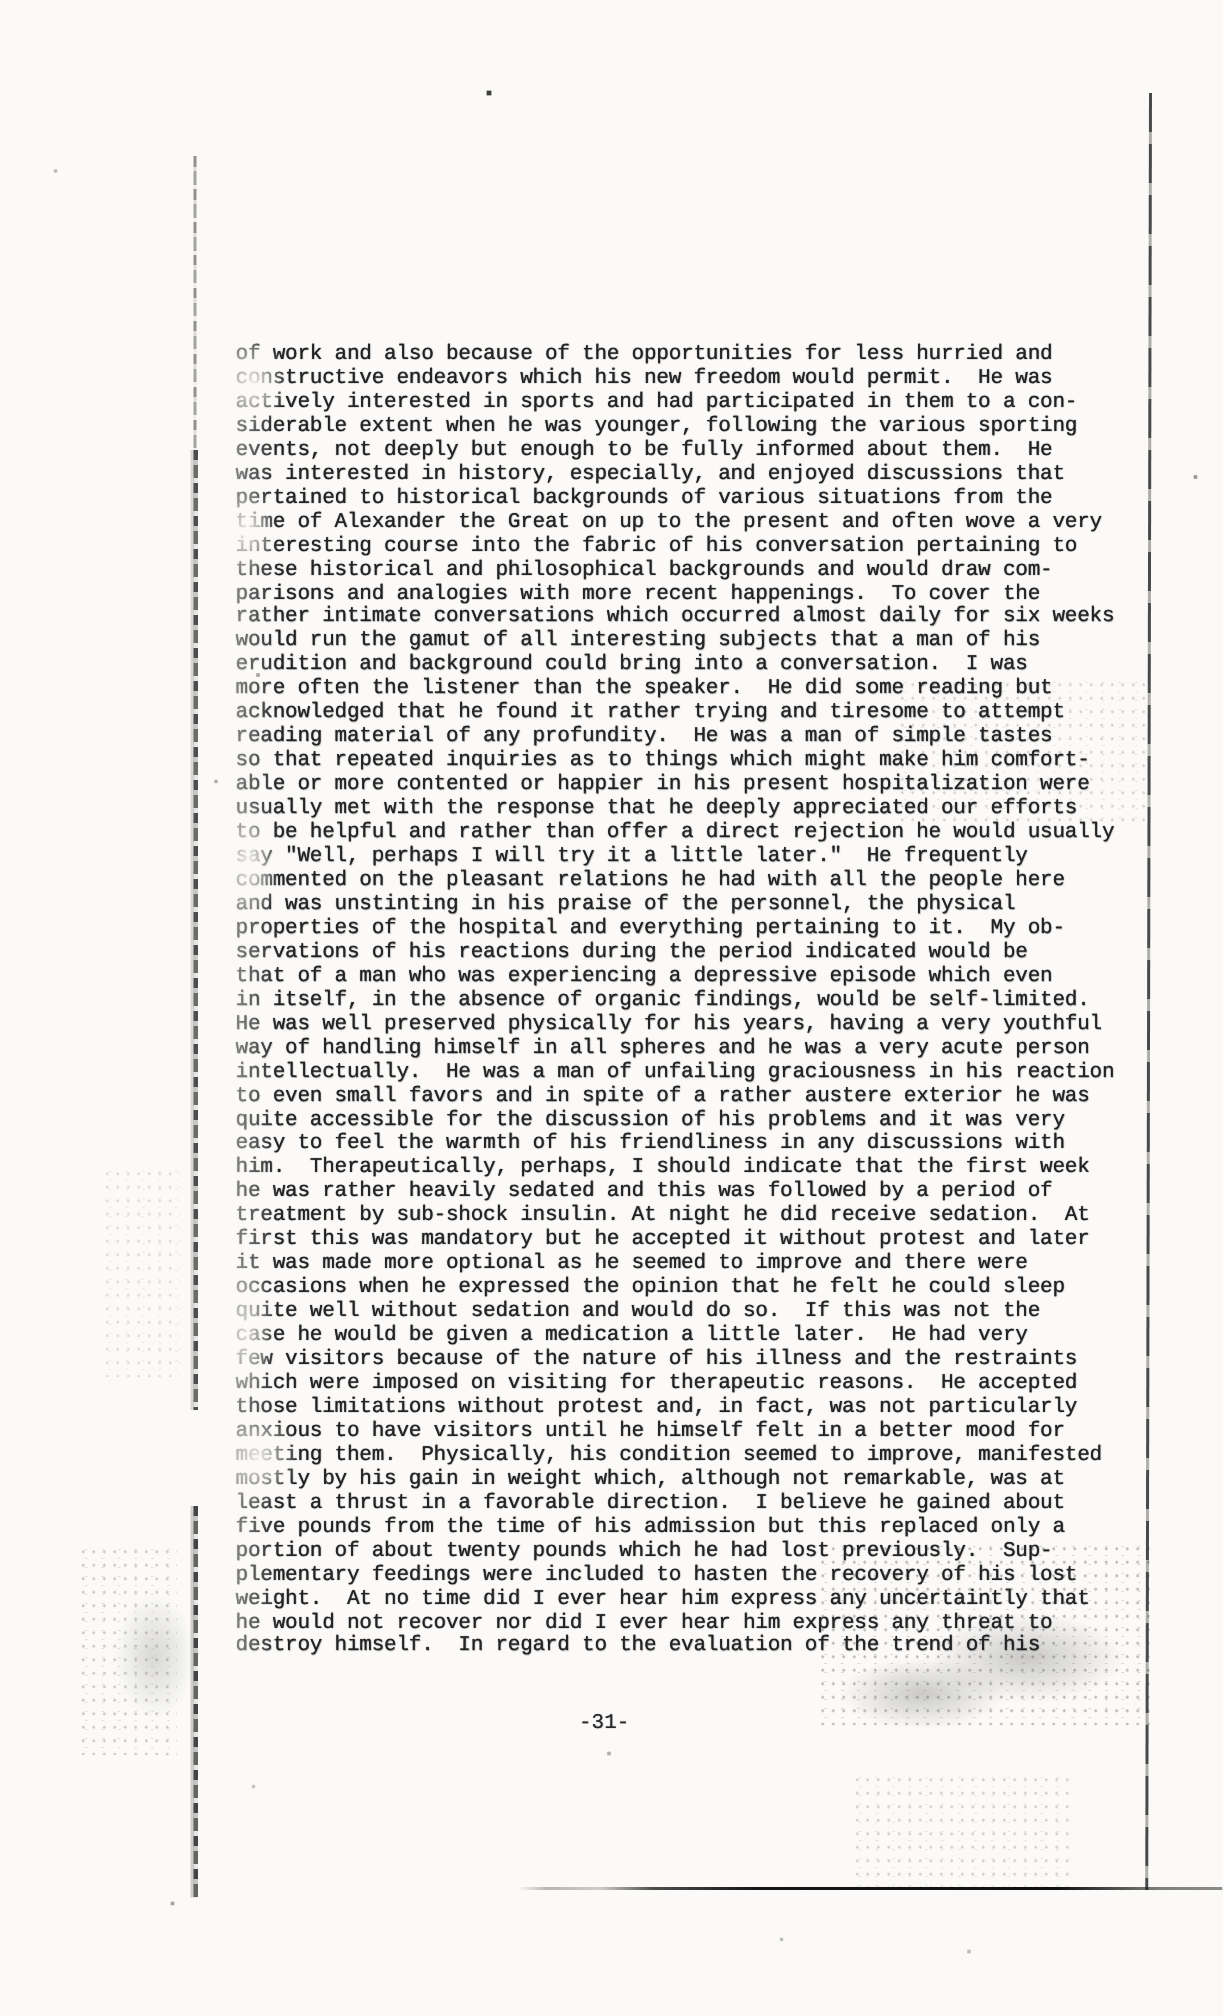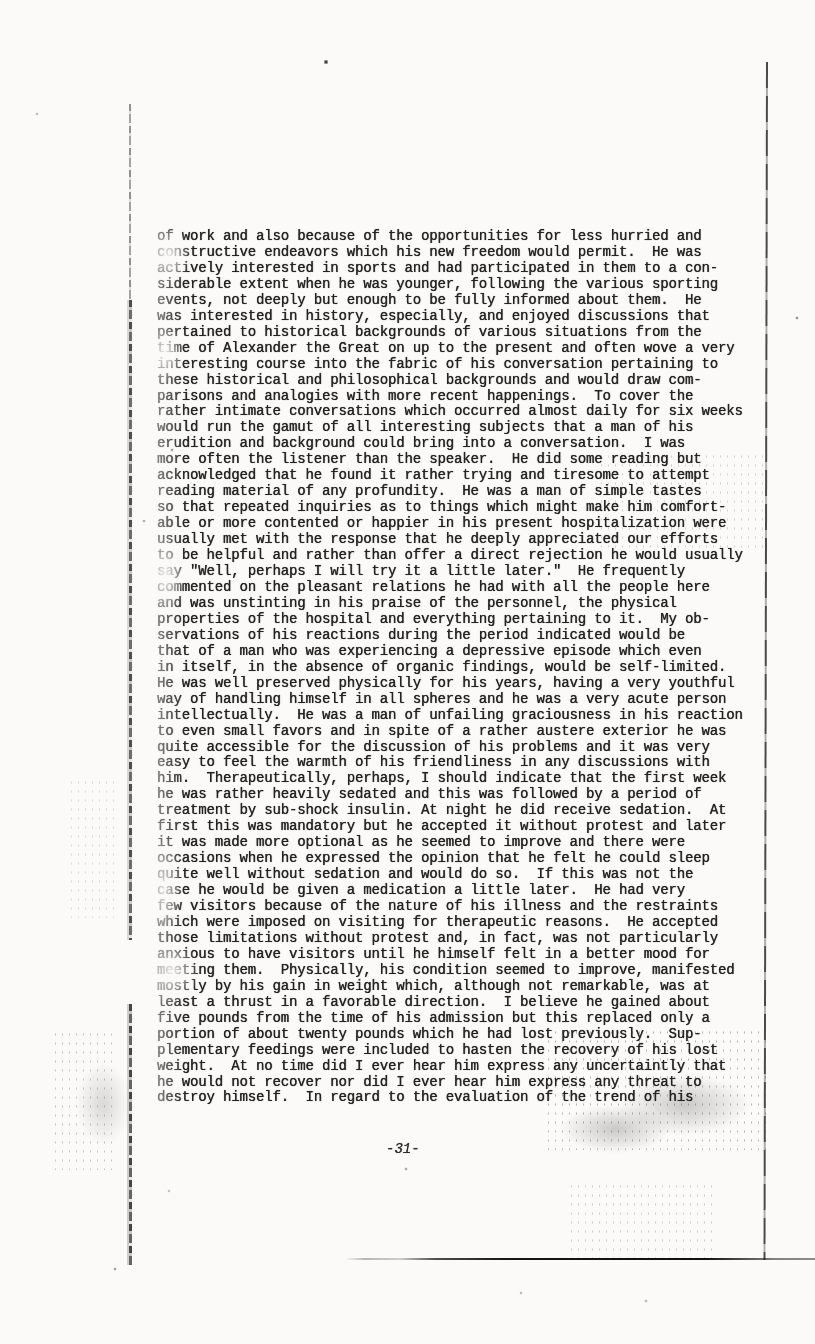--- a/index.html
+++ b/index.html
@@ -29,21 +29,20 @@
   }
 
   .page-number {
     position: absolute;
     left: 386px; top: 1141px;
     font-size: 14px;
     color: #2a2a2a;
     text-shadow: 0 0 0.7px rgba(35,35,35,0.8);
     filter: blur(0.2px);
     z-index: 2;
-    font-style: italic;
   }
 
   
   .vline-left-a, .vline-left-b, .vline-left-c {
     position: absolute; left: 129px; width: 3px; z-index: 1;
     background: repeating-linear-gradient(to bottom,
       rgba(25,25,25,0.85) 0 7px, rgba(25,25,25,0.25) 7px 10px,
       rgba(25,25,25,0.7) 10px 19px, rgba(25,25,25,0.1) 19px 22px);
   }
   .vline-left-a { top: 104px; height: 196px; opacity: .55; width: 2px; }

